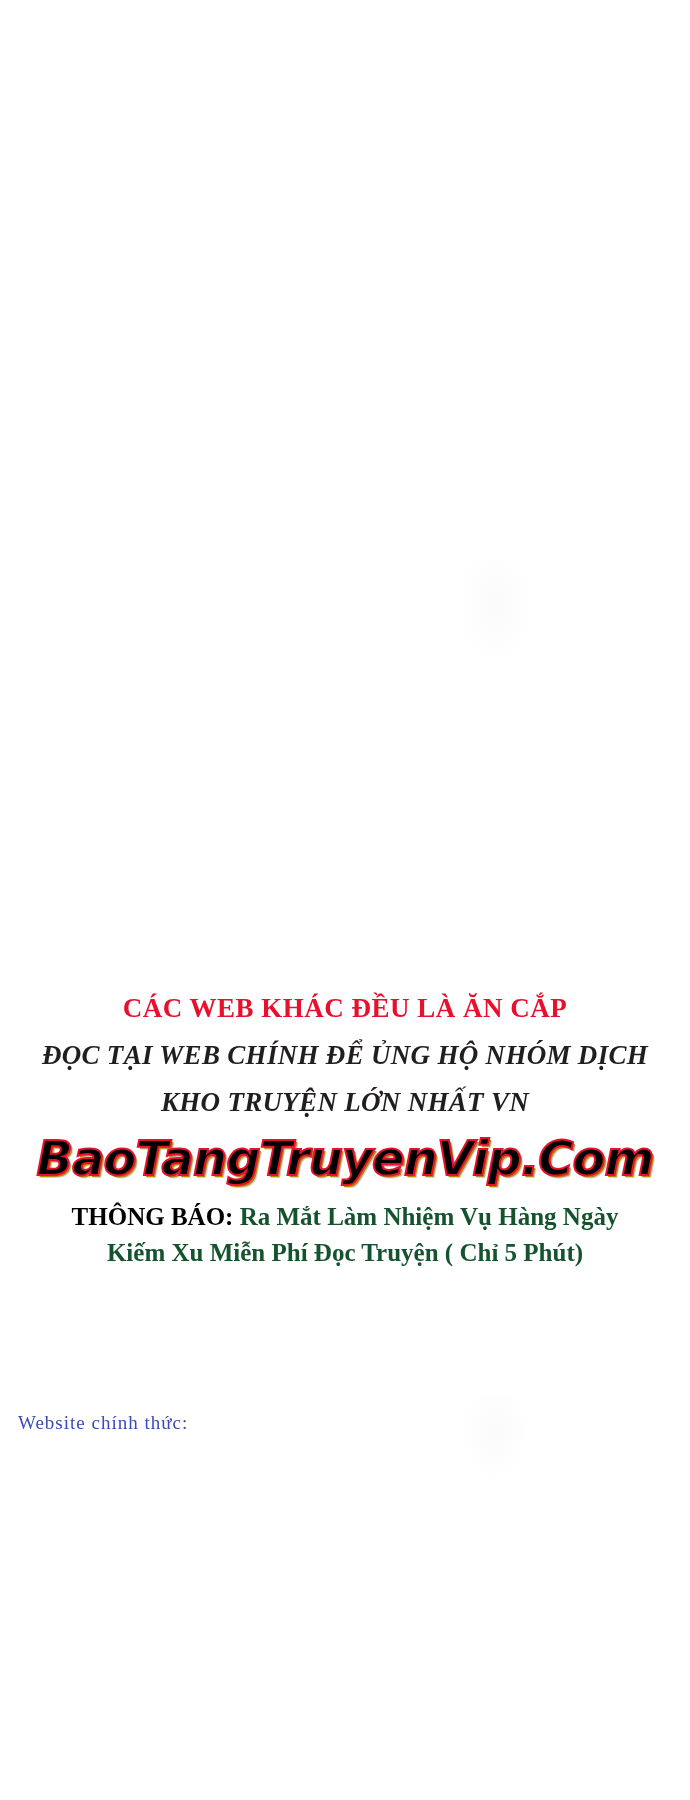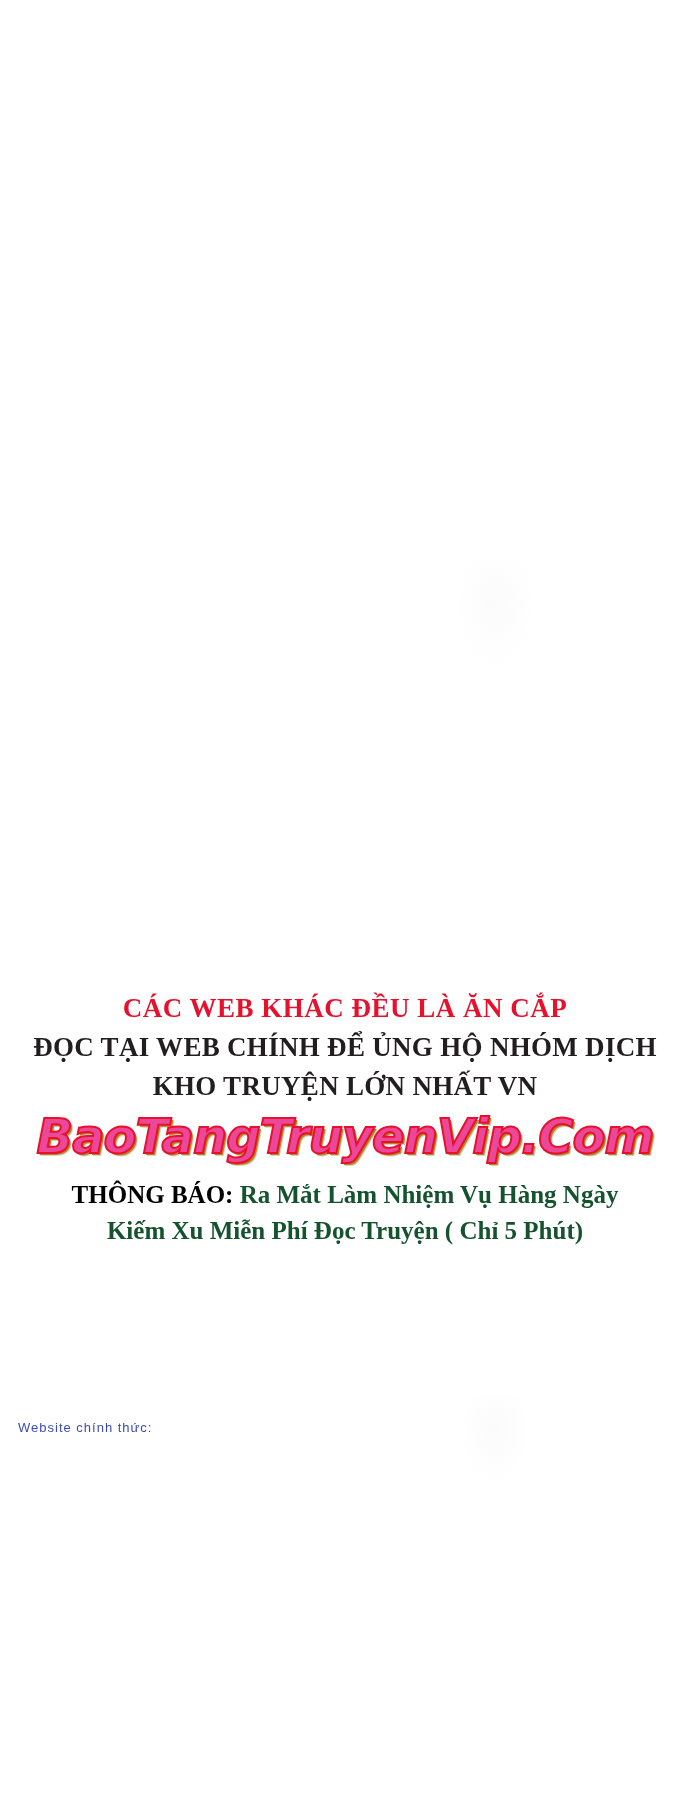--- a/index.html
+++ b/index.html
@@ -44,30 +44,31 @@
     line-height: 1.25;
     margin: 0 0 4px 0;
   }
   .line-dark {
     font-family: "Liberation Serif", serif;
     font-weight: bold;
     font-size: 27px;
     color: #221e1f;
     letter-spacing: 0.3px;
     line-height: 1.3;
-    margin: 4px;
+    margin: 12px;
+    font-style: italic;
   }
   .brand {
     margin-top: 6px;
     font-family: "DejaVu Sans", sans-serif;
     font-weight: bold;
     font-style: italic;
     font-size: 48px;
     letter-spacing: -1px;
-    color: #ec4899;
+    color: #000000;
     -webkit-text-stroke: 2px #e8112d;
     text-shadow:
       2px 2px 0 #b8860b,
       3px 3px 0 rgba(0,0,0,0.18);
     line-height: 1.1;
   }
   .notice {
     margin-top: 14px;
     font-family: "Liberation Serif", serif;
     font-weight: bold;
@@ -78,22 +79,22 @@
   .notice .label {
     color: #000000;
   }
   .notice .body {
     color: #14532d;
   }
   .footer {
     position: absolute;
     left: 18px;
     bottom: 10px;
-    font-family: Liberation Sans, sans-serif;
-    font-size: 13px;
+    font-family: Liberation Serif, serif;
+    font-size: 19px;
     letter-spacing: 1px;
     line-height: 1.7;
   }
   .footer .f-label {
     color: #3b4bb5;
     display: block;
   }
   .footer .f-site {
     color: #d61f3f;
     display: block;

